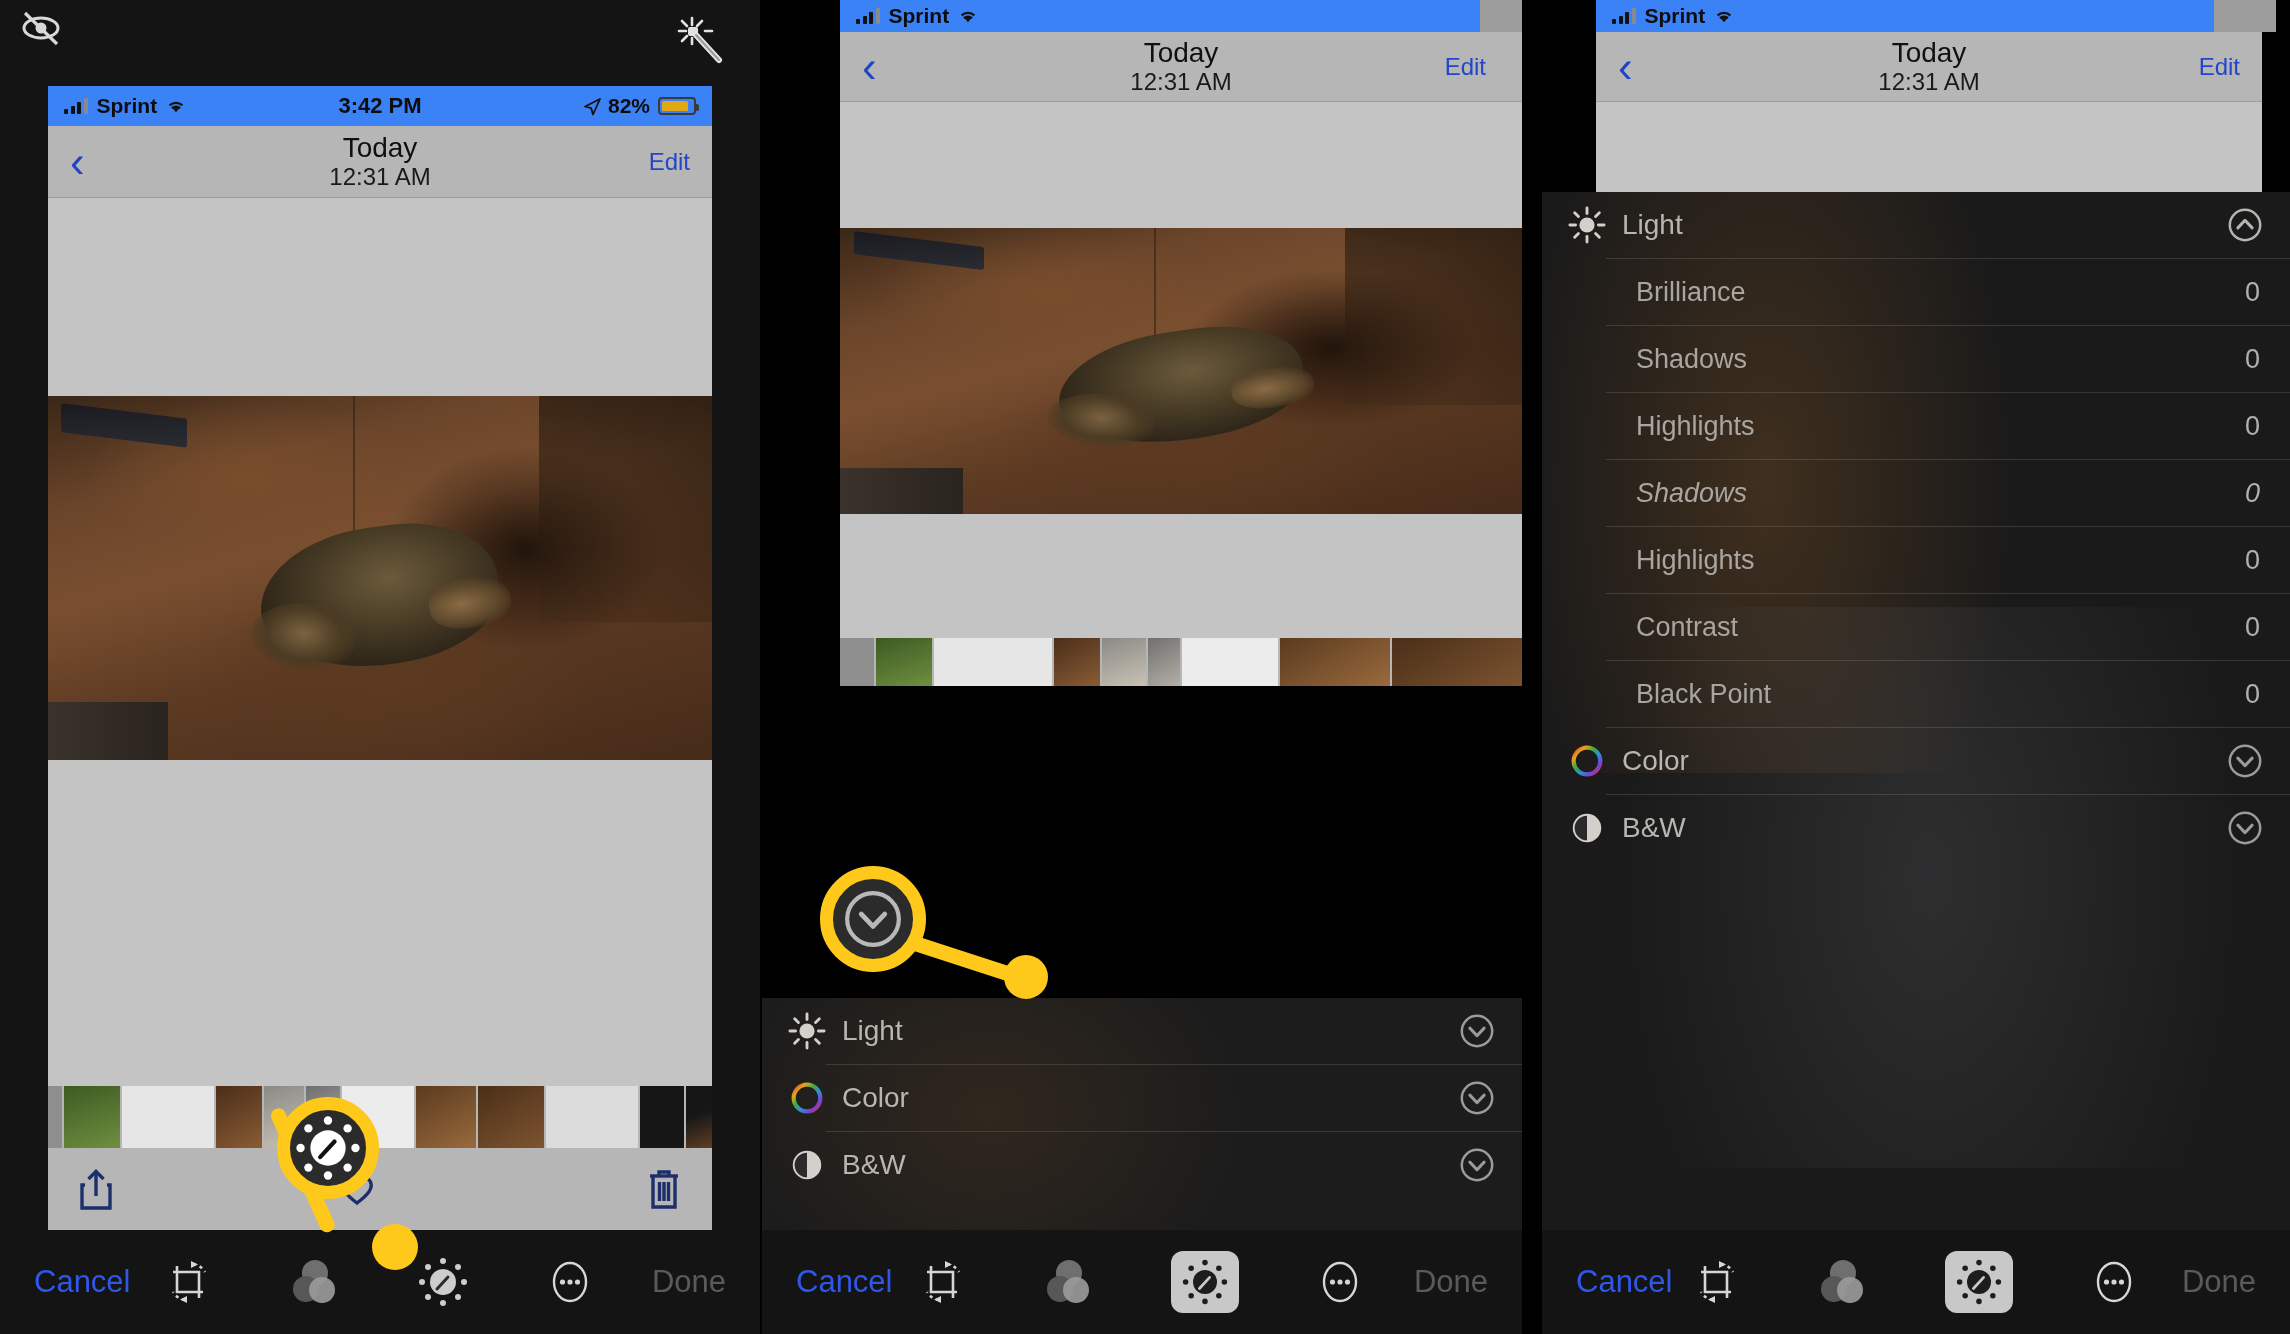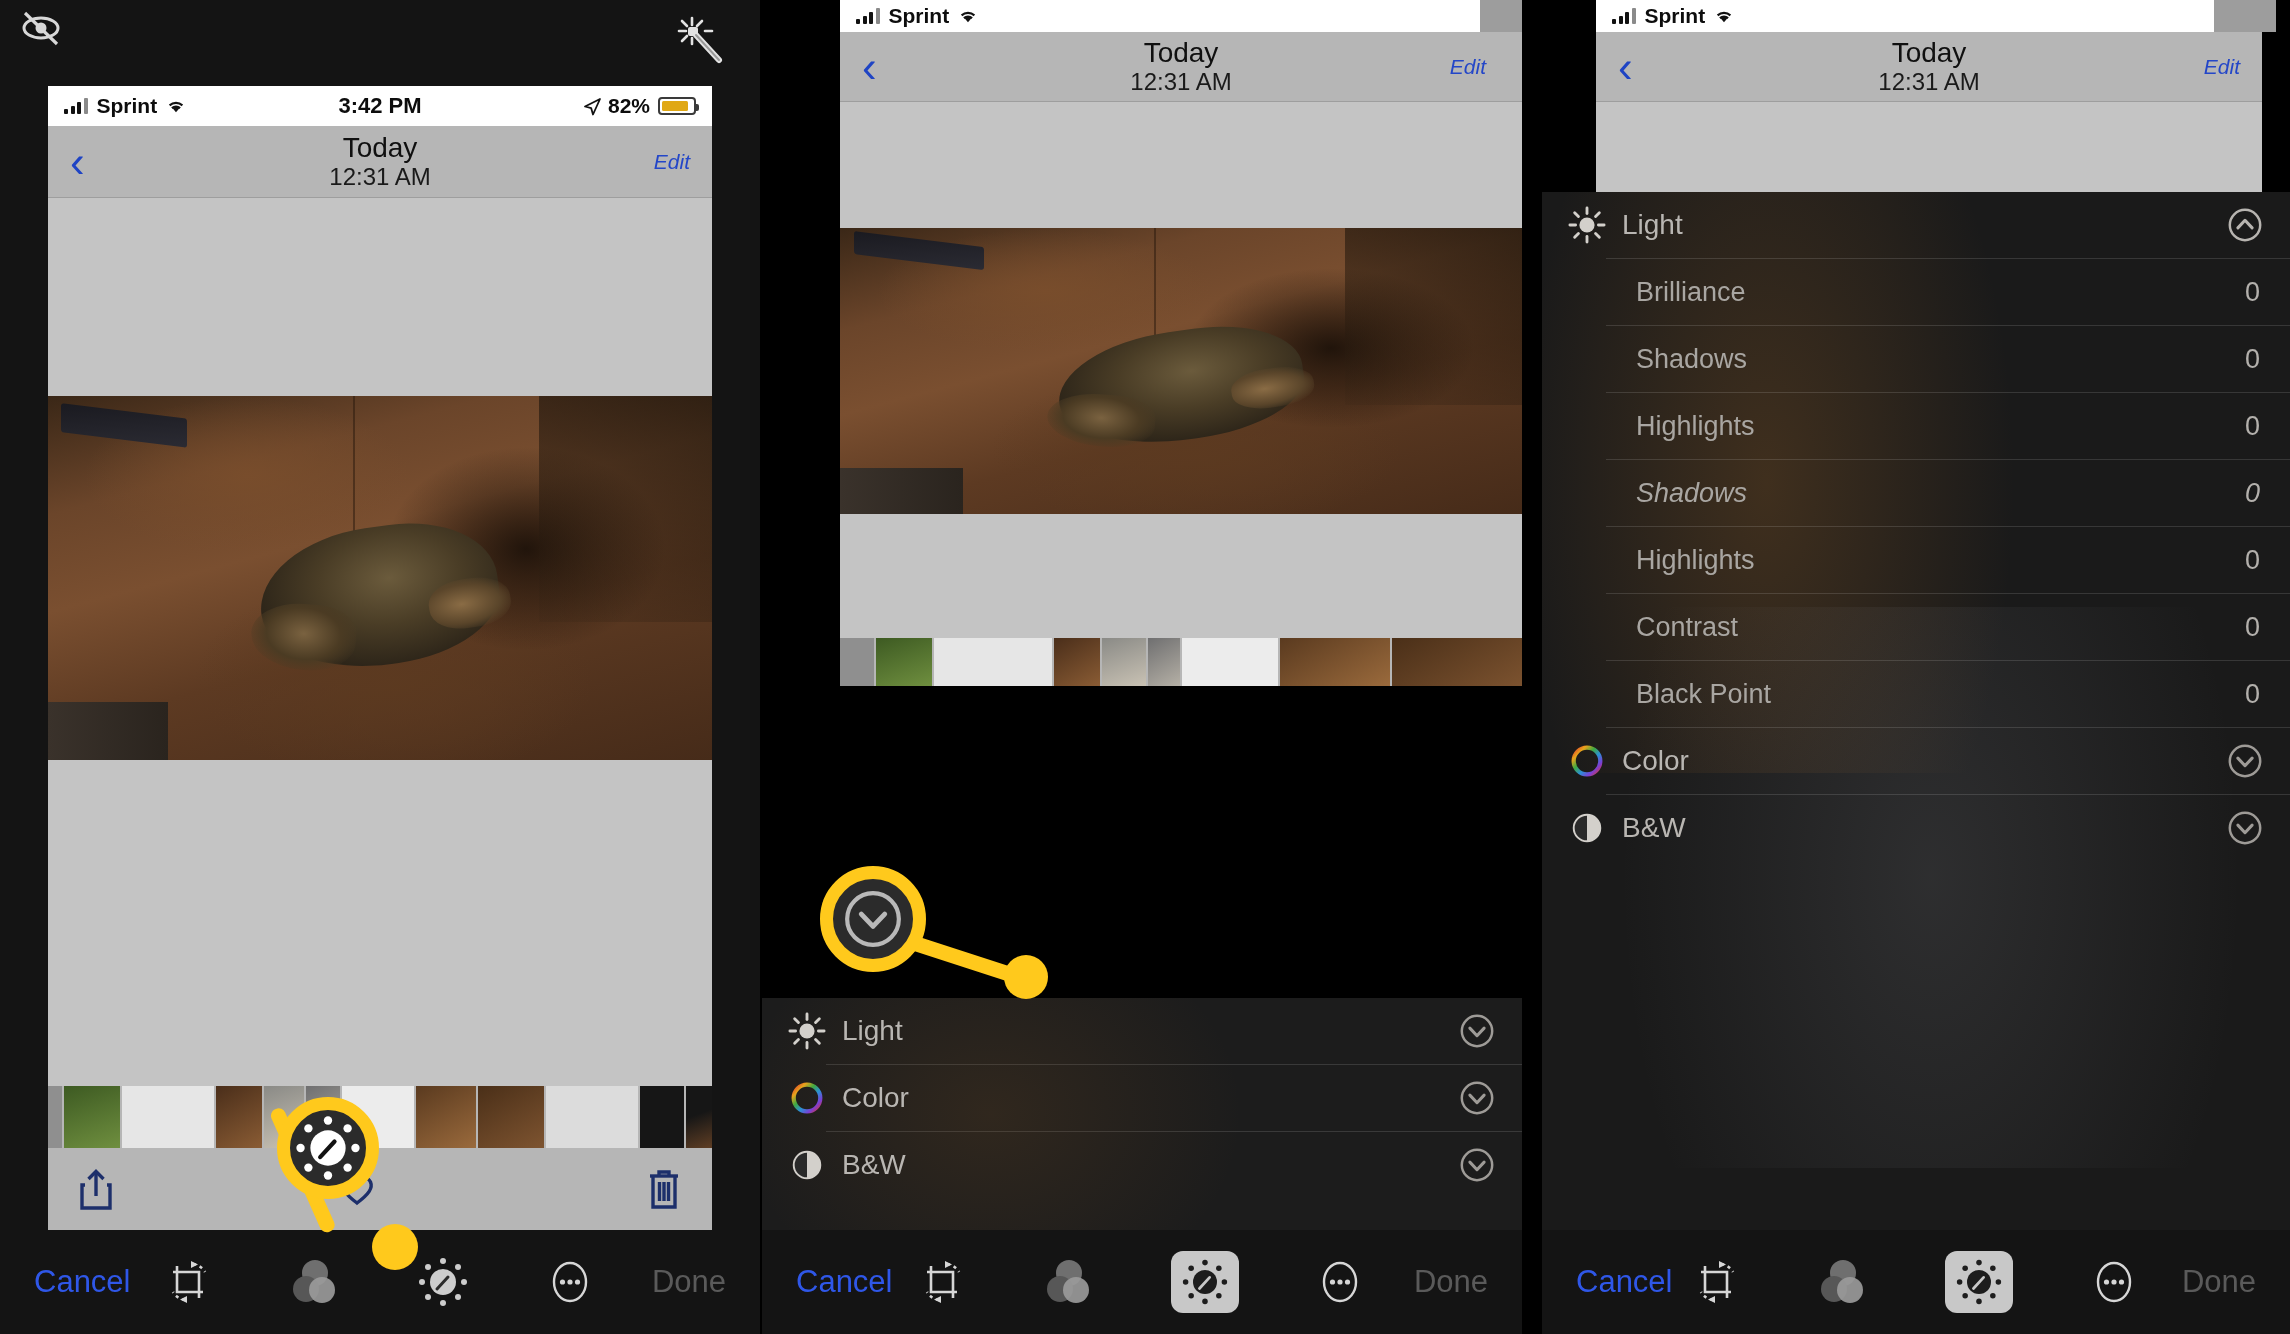--- a/index.html
+++ b/index.html
@@ -20,21 +20,21 @@
 
   
   .phone { position: absolute; background: #1b1b1b; overflow: hidden; }
   #phone-1 { left: 48px; top: 86px; width: 664px; height: 1248px; }
   #phone-2 { left: 0px;  top: -22px; width: 760px; height: 1356px; background:#000; }
   #phone-3 { left: 0px;  top: -22px; width: 748px; height: 1356px; background:#000; }
 
   
   .statusbar {
     position:absolute; left:0; right:0; height: 40px;
-    background:#ffffff; color:#0d0d0d;
+    background:#3b82f6; color:#0d0d0d;
     display:flex; align-items:center; font-size:21px; font-weight:bold;
     padding: 12px 16px;
   }
   .sb-left { display:flex; align-items:center; gap:9px; }
   .sb-center { position:absolute; left:0; right:0; text-align:center; font-size:22px; pointer-events:none;}
   .sb-right { margin-left:auto; display:flex; align-items:center; gap:8px; font-size:21px; }
   .bars { display:flex; align-items:flex-end; gap:2.5px; height:16px; }
   .bars i { display:block; width:4px; background:#111; border-radius:1px; }
   .bars i:nth-child(1){height:5px}.bars i:nth-child(2){height:8px}
   .bars i:nth-child(3){height:12px}.bars i:nth-child(4){height:16px;background:#8a8a8a}
@@ -47,21 +47,21 @@
   
   .navbar {
     position:absolute; left:0; right:0; background:#b6b6b6;
     display:flex; align-items:center; padding: 0 22px;
     border-bottom: 1px solid #9e9e9e;
   }
   .nav-back { color:#1f44c4; font-size:44px; font-weight:300; line-height:1; cursor:pointer; }
   .nav-title { position:absolute; left:0; right:0; text-align:center; pointer-events:none; }
   .nav-title .t1 { font-size:28px; color:#101010; line-height:1.12; }
   .nav-title .t2 { font-size:24px; color:#1a1a1a; line-height:1.15; }
-  .nav-edit { margin-left:auto; color:#2346c8; font-size:21px; cursor:pointer; z-index:2;font-style:italic; }
+  .nav-edit { margin-left:auto; color:#2346c8; font-size:24px; cursor:pointer; z-index:2; }
 
   
   .canvas-area { position:absolute; left:0; right:0; background:#c4c4c4; }
   .photo {
     position:absolute; left:0; right:0;
     background:
       radial-gradient(ellipse 30% 40% at 72% 42%, rgba(20,12,6,.85), transparent 70%),
       radial-gradient(ellipse 34% 30% at 30% 22%, rgba(122,78,44,.85), transparent 72%),
       radial-gradient(ellipse 40% 38% at 52% 78%, rgba(92,58,32,.9), transparent 75%),
       linear-gradient(165deg, #3a2717 0%, #6b452a 22%, #7a4f30 40%, #5d3a22 62%, #462b19 100%);

